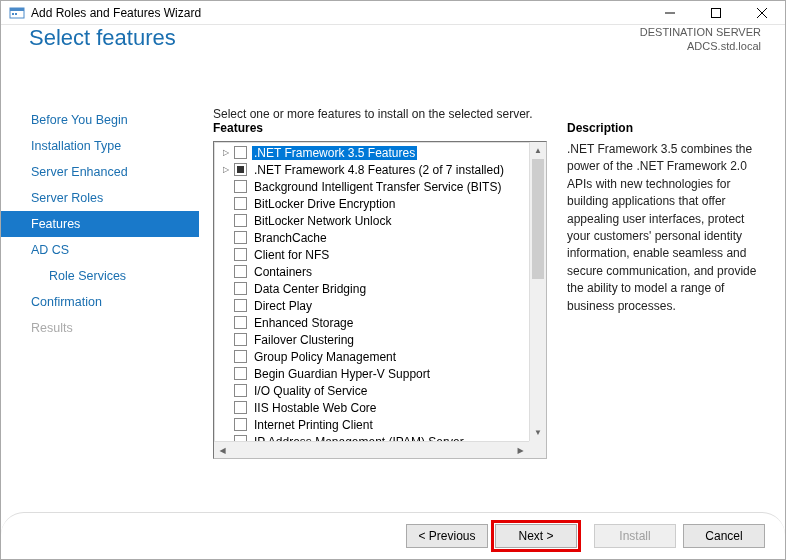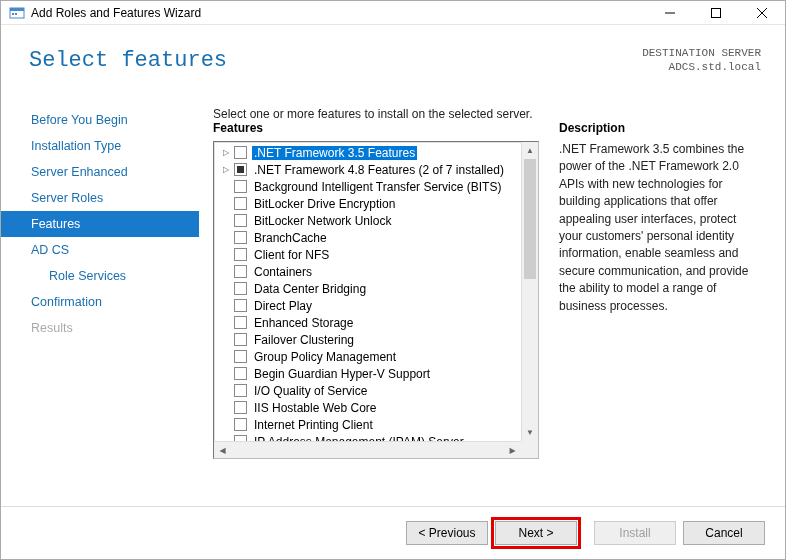--- a/index.html
+++ b/index.html
@@ -33,40 +33,39 @@
   .title-text { font-size: 12px; color: #000; }
   .win-controls { margin-left: auto; display: flex; }
   .win-btn {
     width: 46px; height: 30px;
     display: flex; align-items: center; justify-content: center;
     font-size: 13px; color: #000;
   }
   .header {
     height: 70px;
     display: flex;
-    align-items: center;
+    align-items: flex-start;
     padding: 0 24px 0 28px;
-    font-family: Liberation Mono, monospace;
   }
   .page-title {
     font-size: 22px;
     color: #1a6fb0;
     font-weight: 400;
   }
   .dest {
     margin-left: auto;
     text-align: right;
     font-size: 11px;
     color: #5a5a5a;
     line-height: 1.3;
   }
   .main {
     display: flex;
     height: 395px;
-    padding: 0 8px 0 0;
+    padding: 0 0 0 0;
   }
   .nav {
     width: 198px;
     padding-top: 12px;
   }
   .nav-item {
     padding: 6px 0 6px 30px;
     font-size: 12.5px;
     color: #1a6fb0;
     cursor: default;
@@ -183,28 +182,29 @@
     background: #f0f0f0;
   }
   .desc-text {
     font-size: 12px;
     color: #222;
     line-height: 1.45;
   }
   .footer {
     position: absolute;
     left: 0; right: 0; bottom: 0;
-    height: 53px;
+    height: 47px;
     border-top: 1px solid #ddd;
     background: #fff;
     display: flex;
     align-items: center;
     justify-content: flex-end;
     padding: 0 20px;
     gap: 7px;
+    border-radius: 23px;
   }
   .btn {
     min-width: 82px;
     height: 24px;
     border: 1px solid #aaa;
     background: #e8e8e8;
     font-size: 12px;
     display: inline-flex;
     align-items: center; justify-content: center;
     padding: 0 10px;

